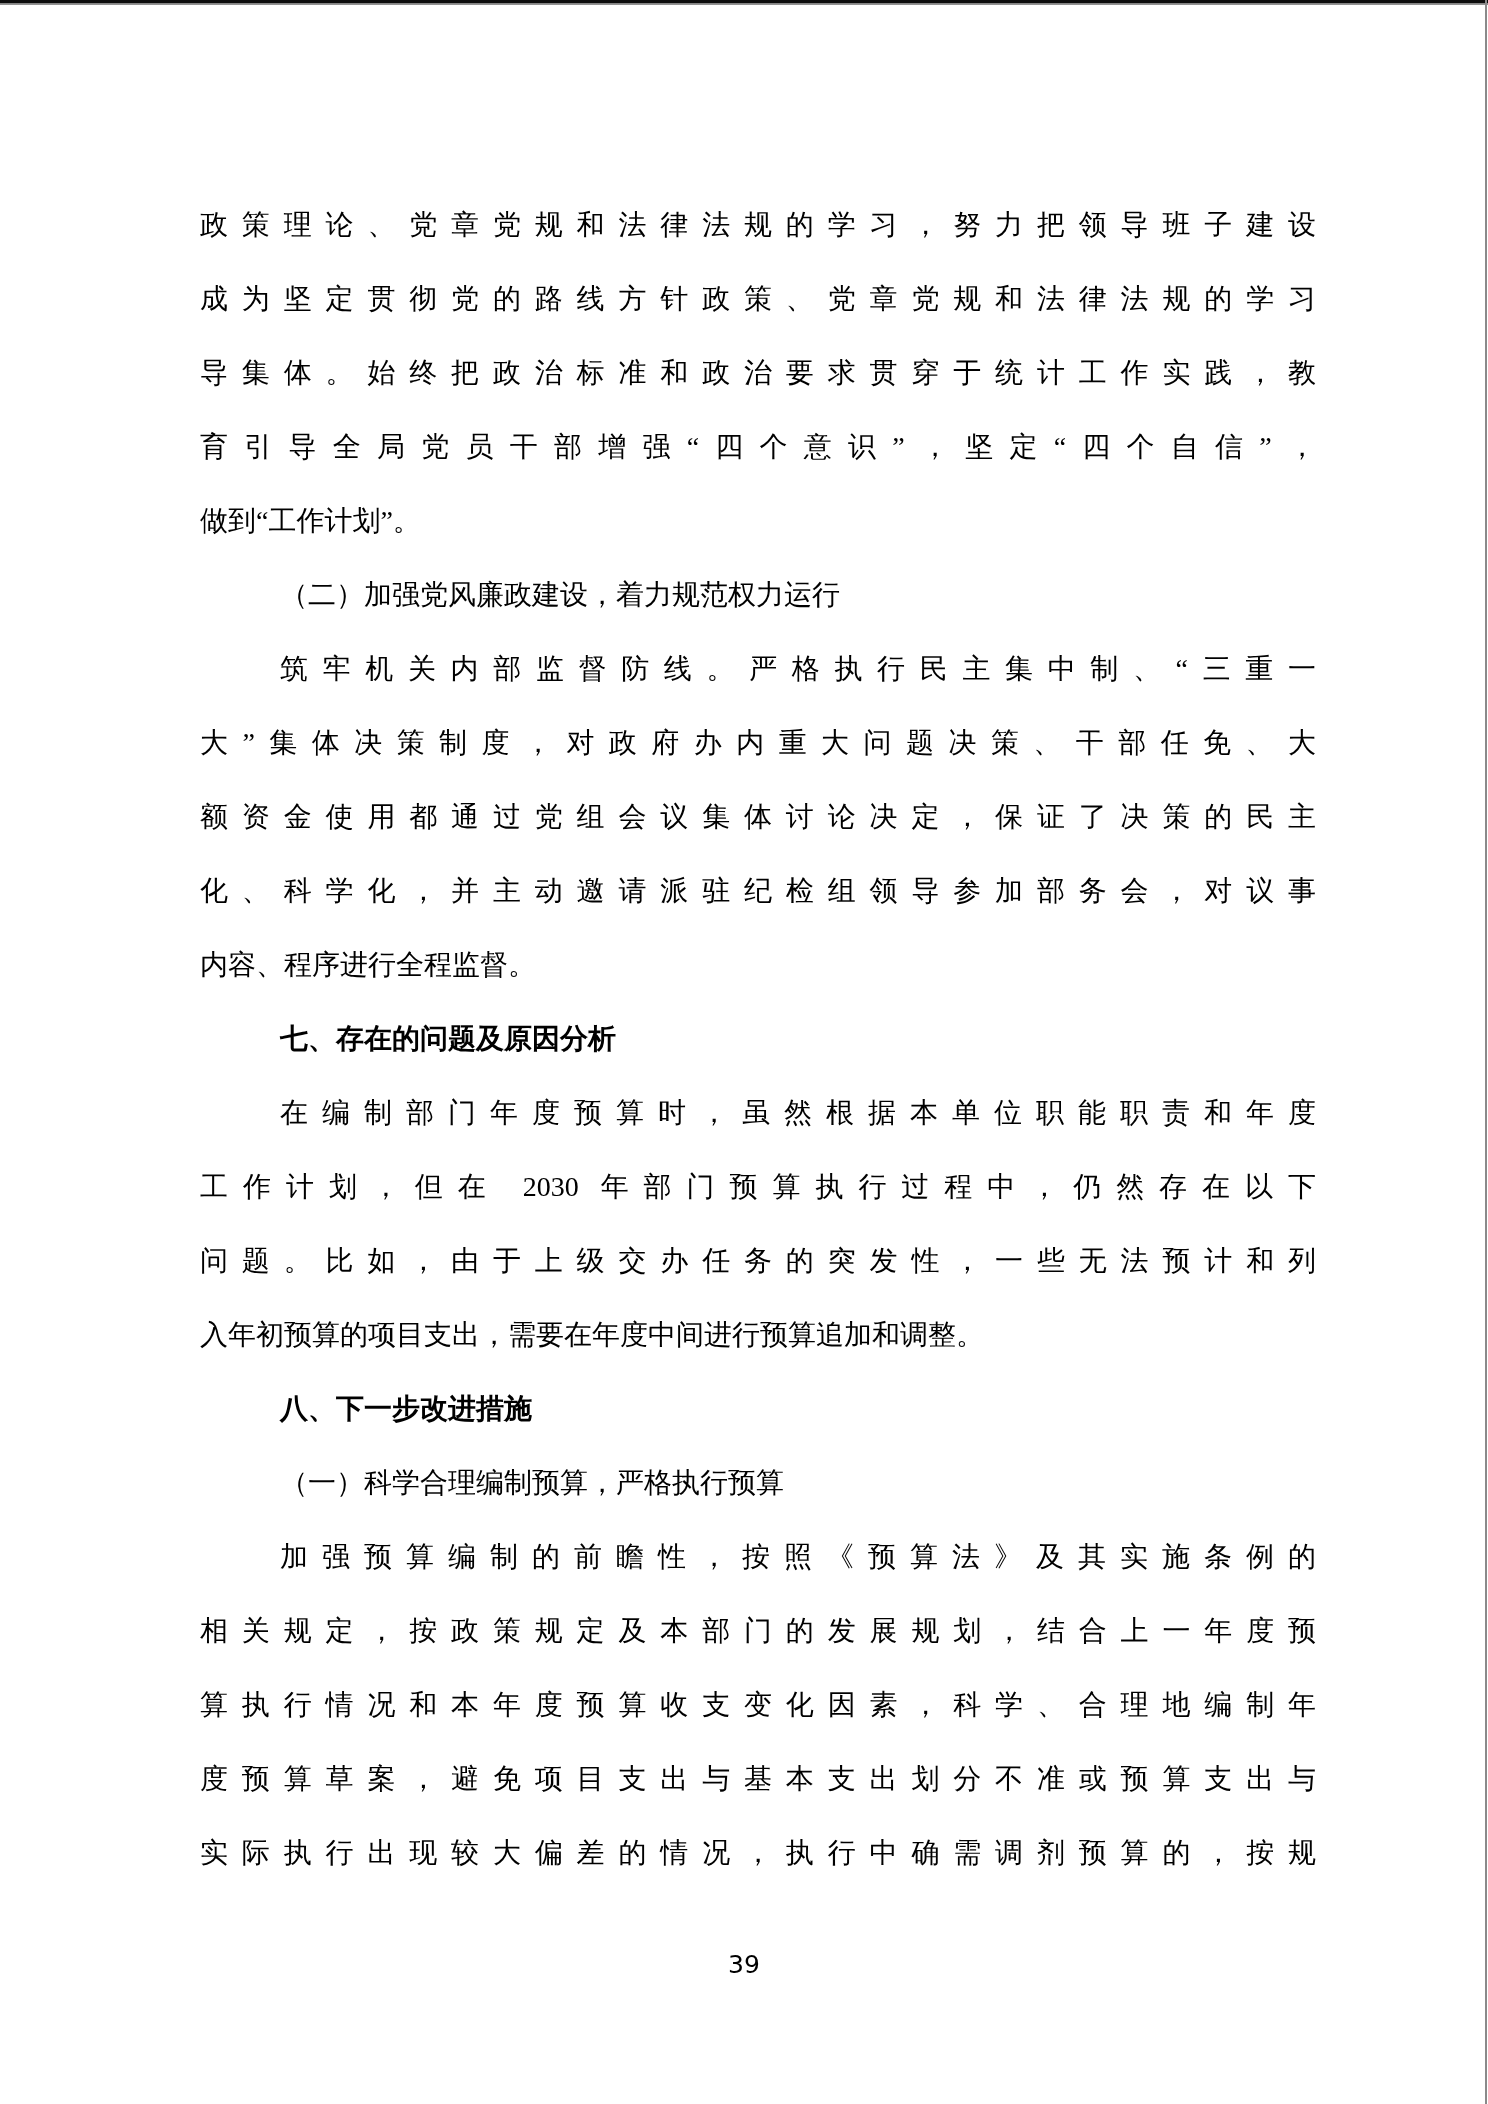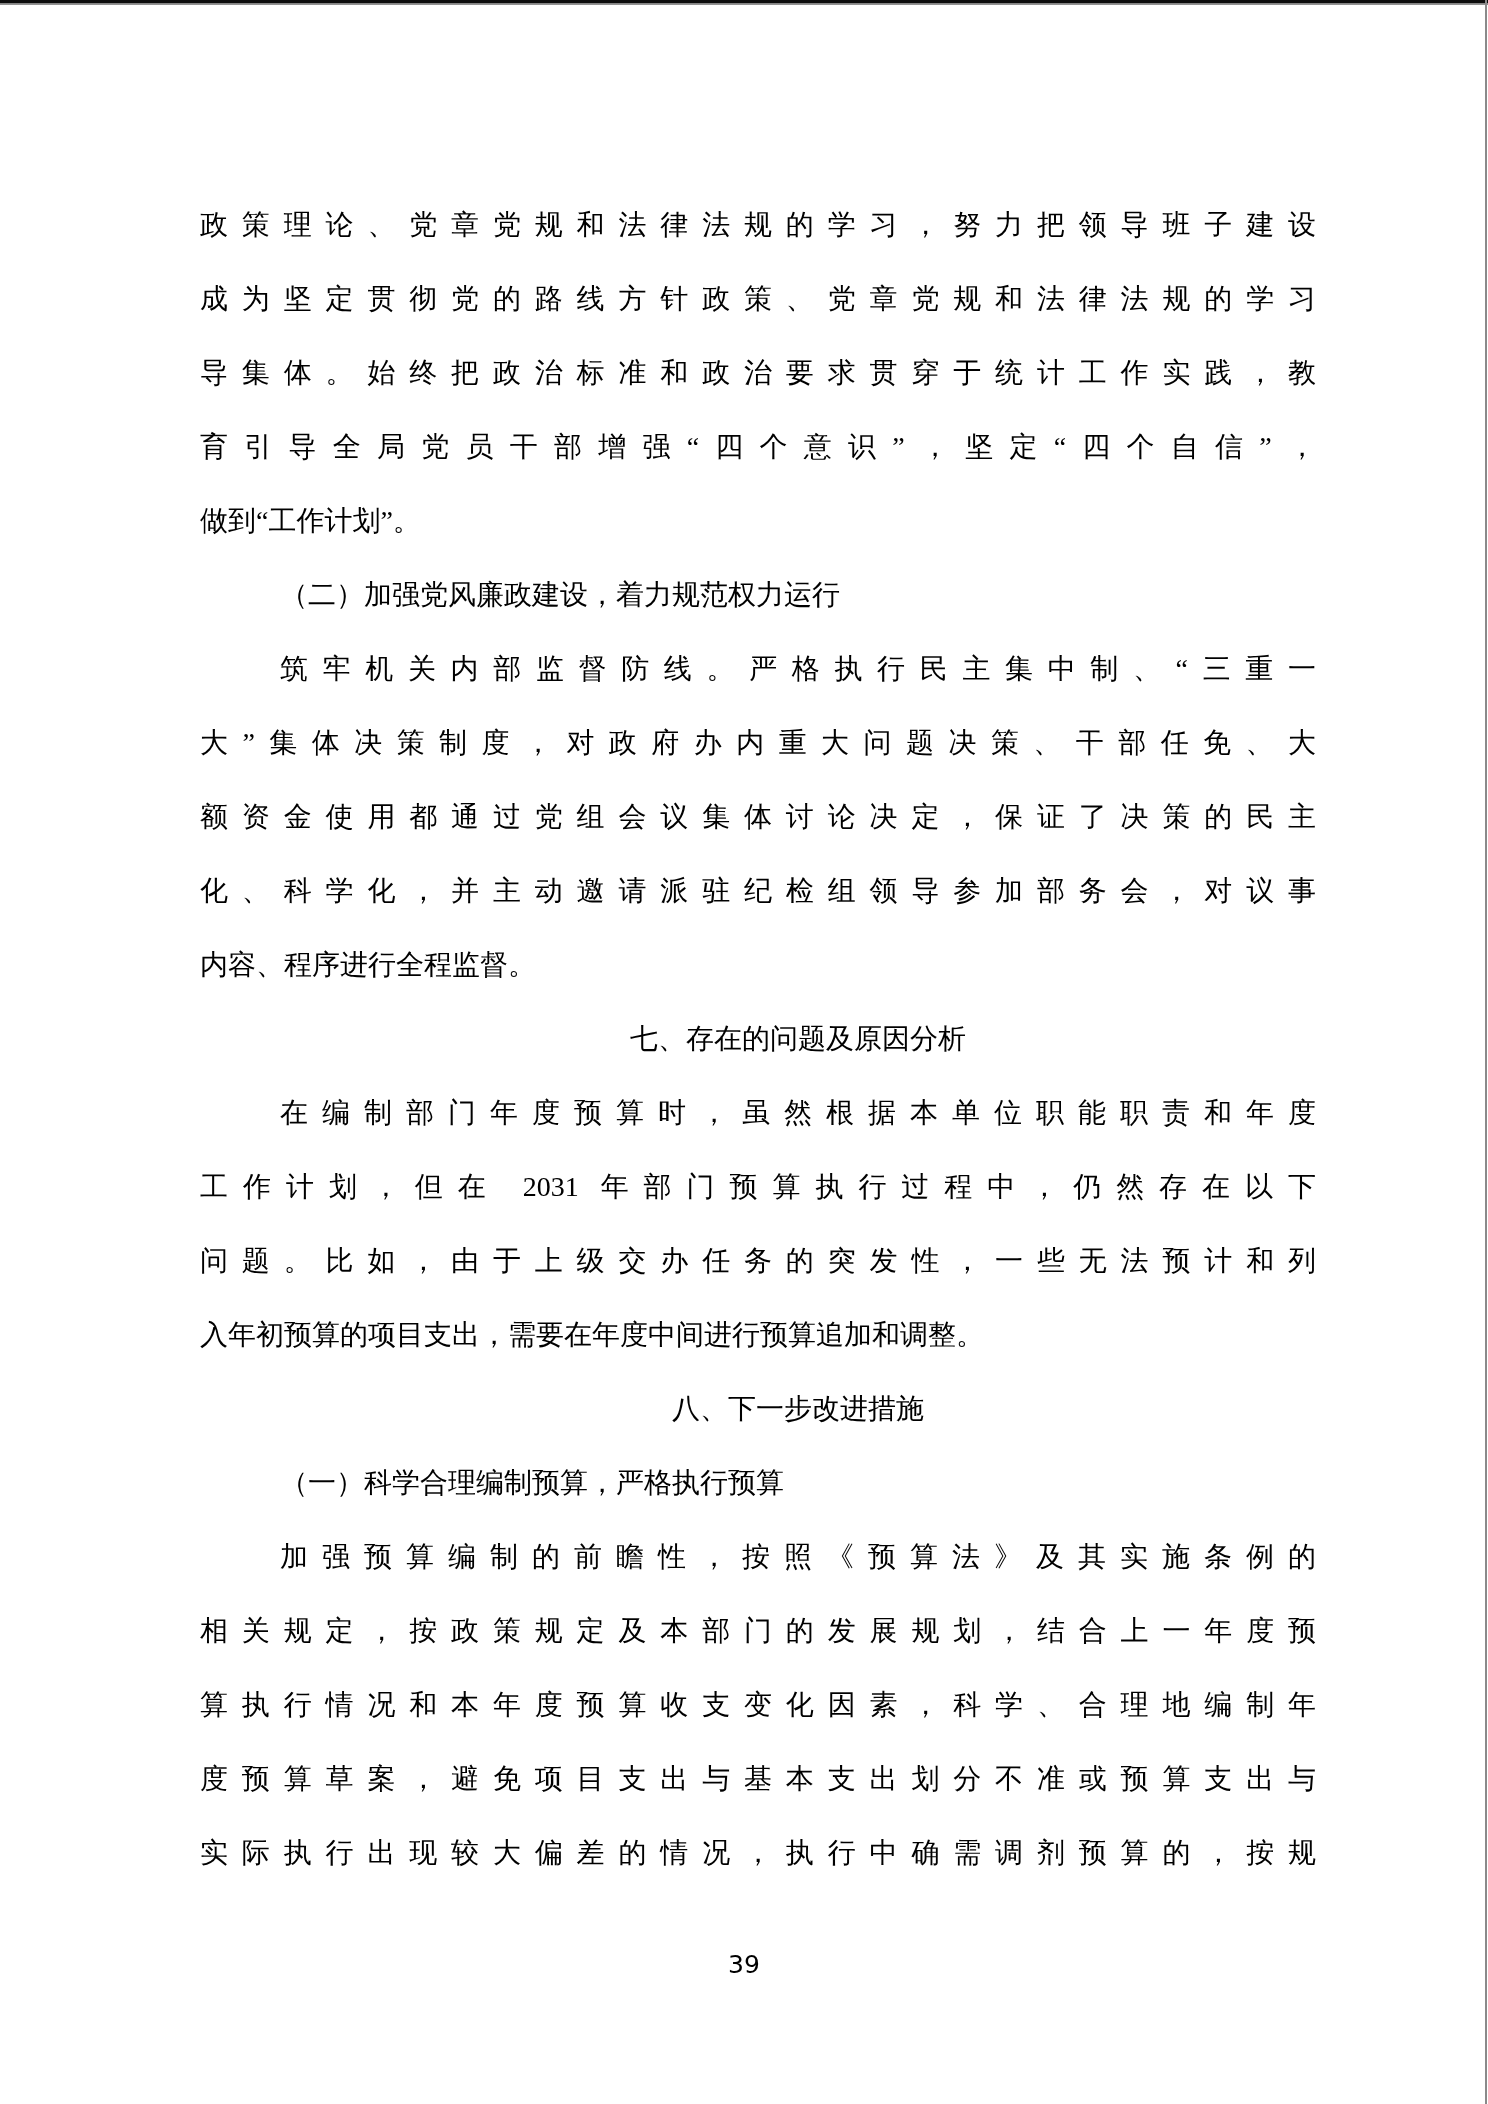--- a/index.html
+++ b/index.html
@@ -44,22 +44,21 @@
     white-space: normal;
     text-align: justify;
     text-align-last: justify;
     text-justify: inter-character;
   }
   .line.indent {
     text-indent: 80px;
   }
   .line.heading-hei {
     font-family: "Liberation Sans", sans-serif;
-    font-weight: 400;
-    text-align: center;
+    font-weight: 700;
   }
   .line.heading-kai {
     font-family: "Liberation Serif", serif;
     font-weight: 400;
   }
   .footer {
     position: absolute;
     top: 1951px;
     left: 0;
     width: 1488px;
@@ -83,21 +82,21 @@
     <div class="line body just">育引导全局党员干部增强“四个意识”，坚定“四个自信”，</div>
     <div class="line body">做到“工作计划”。</div>
     <div class="line heading-kai indent">（二）加强党风廉政建设，着力规范权力运行</div>
     <div class="line body indent just">筑牢机关内部监督防线。严格执行民主集中制、“三重一</div>
     <div class="line body just">大”集体决策制度，对政府办内重大问题决策、干部任免、大</div>
     <div class="line body just">额资金使用都通过党组会议集体讨论决定，保证了决策的民主</div>
     <div class="line body just">化、科学化，并主动邀请派驻纪检组领导参加部务会，对议事</div>
     <div class="line body">内容、程序进行全程监督。</div>
     <div class="line heading-hei indent">七、存在的问题及原因分析</div>
     <div class="line body indent just">在编制部门年度预算时，虽然根据本单位职能职责和年度</div>
-    <div class="line body just">工作计划，但在 2031 年部门预算执行过程中，仍然存在以下</div>
+    <div class="line body just">工作计划，但在 2030 年部门预算执行过程中，仍然存在以下</div>
     <div class="line body just">问题。比如，由于上级交办任务的突发性，一些无法预计和列</div>
     <div class="line body">入年初预算的项目支出，需要在年度中间进行预算追加和调整。</div>
     <div class="line heading-hei indent">八、下一步改进措施</div>
     <div class="line heading-kai indent">（一）科学合理编制预算，严格执行预算</div>
     <div class="line body indent just">加强预算编制的前瞻性，按照《预算法》及其实施条例的</div>
     <div class="line body just">相关规定，按政策规定及本部门的发展规划，结合上一年度预</div>
     <div class="line body just">算执行情况和本年度预算收支变化因素，科学、合理地编制年</div>
     <div class="line body just">度预算草案，避免项目支出与基本支出划分不准或预算支出与</div>
     <div class="line body just">实际执行出现较大偏差的情况，执行中确需调剂预算的，按规</div>
   </div>

